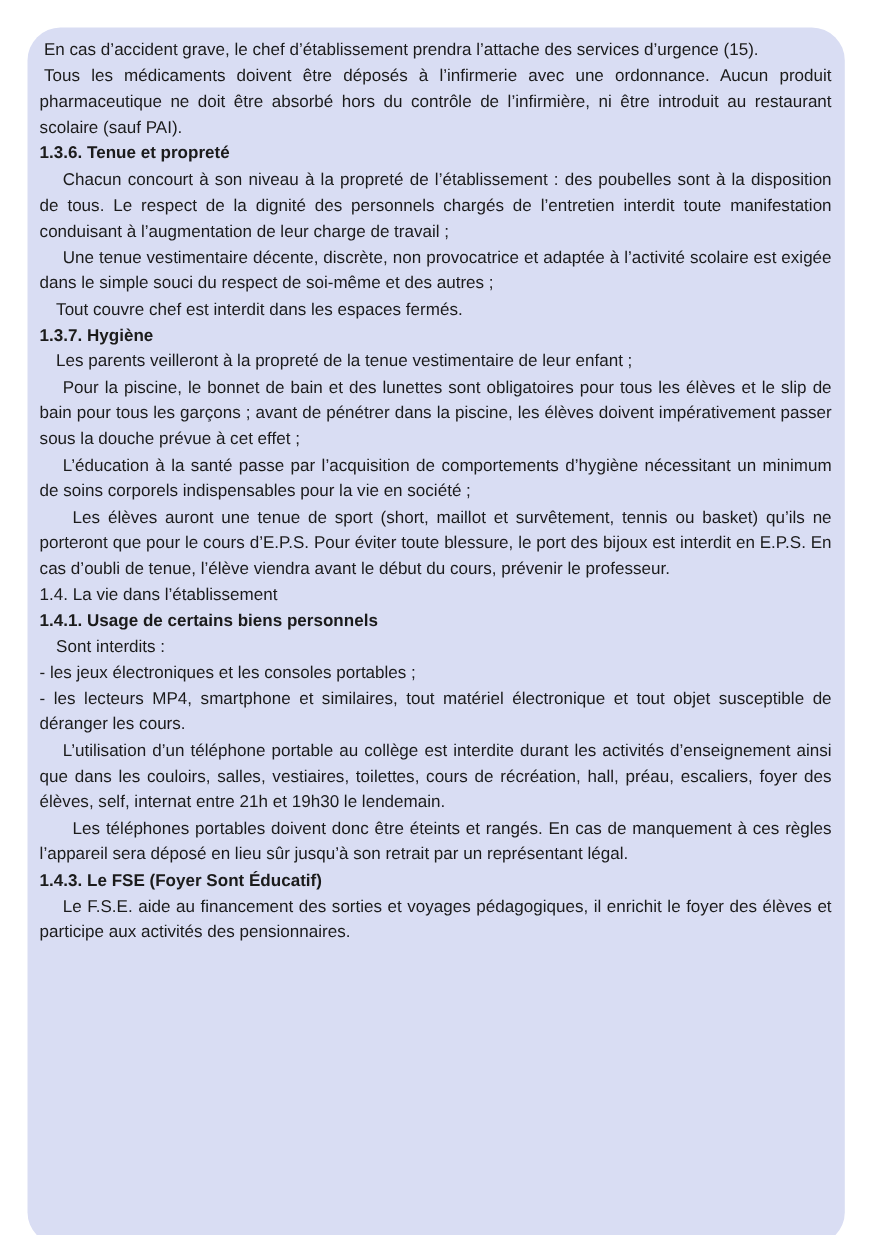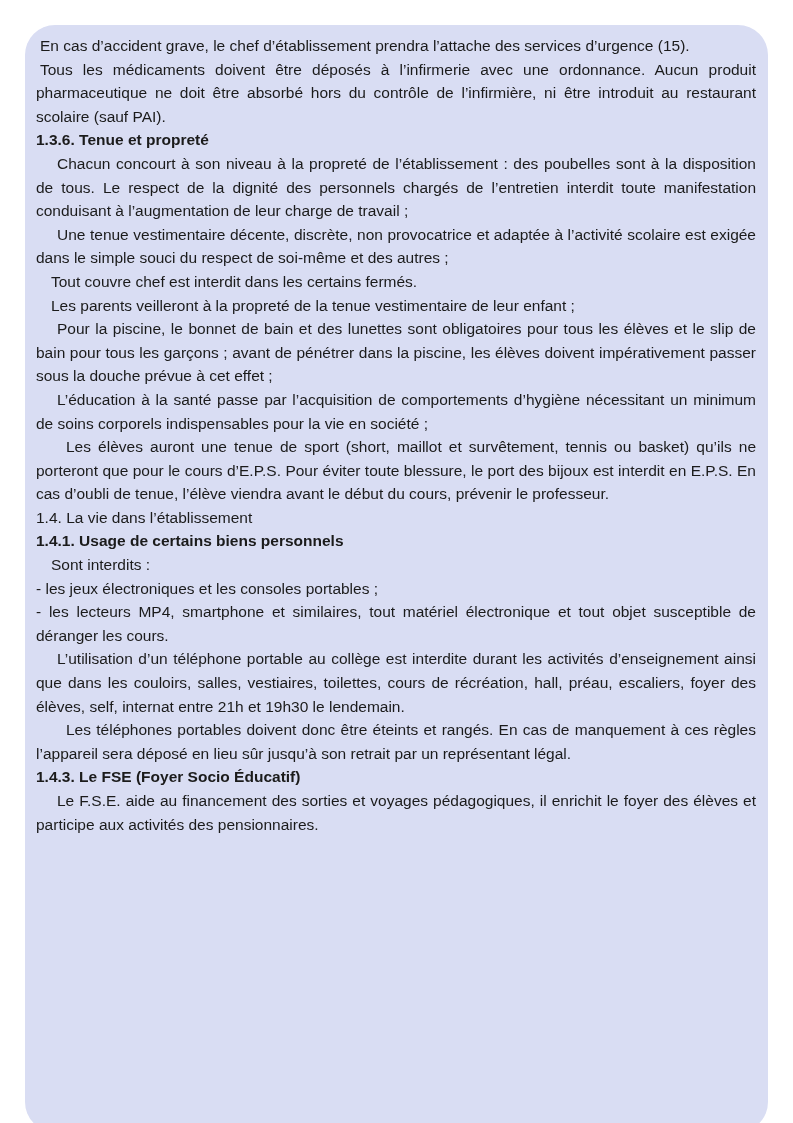--- a/index.html
+++ b/index.html
@@ -62,34 +62,35 @@
 
 <div class="sheet">
   <div class="rules-panel">
 
     <p class="ind-xs">En cas d’accident grave, le chef d’établissement prendra l’attache des services d’urgence (15).</p>
     <p class="ind-xs">Tous les médicaments doivent être déposés à l’infirmerie avec une ordonnance. Aucun produit pharmaceutique ne doit être absorbé hors du contrôle de l’infirmière, ni être introduit au restaurant scolaire (sauf PAI).</p>
 
     <p class="h-blue">1.3.6. Tenue et propreté</p>
     <p class="ind-md">Chacun concourt à son niveau à la propreté de l’établissement : des poubelles sont à la disposition de tous. Le respect de la dignité des personnels chargés de l’entretien interdit toute manifestation conduisant à l’augmentation de leur charge de travail ;</p>
     <p class="ind-md">Une tenue vestimentaire décente, discrète, non provocatrice et adaptée à l’activité scolaire est exigée dans le simple souci du respect de soi-même et des autres ;</p>
-    <p class="ind-sm">Tout couvre chef est interdit dans les certains fermés.</p>
+    <p class="ind-sm">Tout couvre chef est interdit dans les espaces fermés.</p>
 
+    <p class="h-blue">1.3.7. Hygiène</p>
     <p class="ind-sm">Les parents veilleront à la propreté de la tenue vestimentaire de leur enfant ;</p>
     <p class="ind-md">Pour la piscine, le bonnet de bain et des lunettes sont obligatoires pour tous les élèves et le slip de bain pour tous les garçons ; avant de pénétrer dans la piscine, les élèves doivent impérativement passer sous la douche prévue à cet effet ;</p>
     <p class="ind-md">L’éducation à la santé passe par l’acquisition de comportements d’hygiène nécessitant un minimum de soins corporels indispensables pour la vie en société ;</p>
     <p class="ind-lg">Les élèves auront une tenue de sport (short, maillot et survêtement, tennis ou basket) qu’ils ne porteront que pour le cours d’E.P.S. Pour éviter toute blessure, le port des bijoux est interdit en E.P.S. En cas d’oubli de tenue, l’élève viendra avant le début du cours, prévenir le professeur.</p>
 
     <p class="h-dark">1.4. La vie dans l’établissement</p>
 
     <p class="h-blue h-tight">1.4.1. Usage de certains biens personnels</p>
     <p class="ind-sm">Sont interdits :</p>
     <p>- les jeux électroniques et les consoles portables ;</p>
     <p>- les lecteurs MP4, smartphone et similaires, tout matériel électronique et tout objet susceptible de déranger les cours.</p>
 
     <p class="ind-md">L’utilisation d’un téléphone portable au collège est interdite durant les activités d’enseignement ainsi que dans les couloirs, salles, vestiaires, toilettes, cours de récréation, hall, préau, escaliers, foyer des élèves, self, internat entre 21h et 19h30 le lendemain.</p>
     <p class="ind-lg">Les téléphones portables doivent donc être éteints et rangés. En cas de manquement à ces règles l’appareil sera déposé en lieu sûr jusqu’à son retrait par un représentant légal.</p>
 
-    <p class="h-blue">1.4.3. Le FSE (Foyer Socio Éducatif)</p>
+    <p class="h-blue">1.4.3. Le FSE (Foyer Sont Éducatif)</p>
     <p class="ind-md">Le F.S.E. aide au financement des sorties et voyages pédagogiques, il enrichit le foyer des élèves et participe aux activités des pensionnaires.</p>
 
   </div>
 </div>
 
 </body></html>

